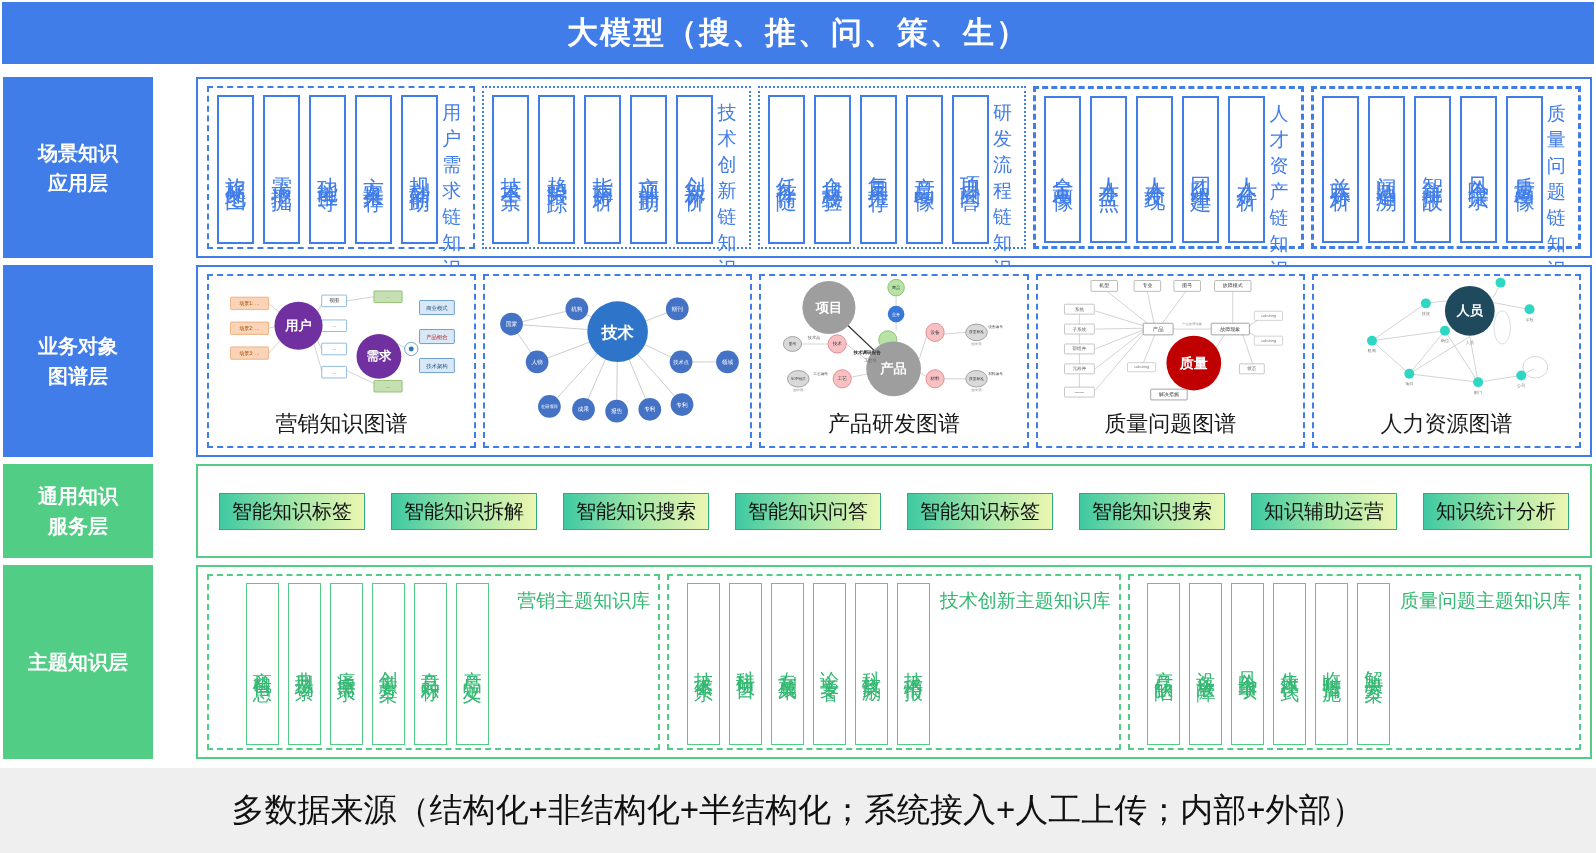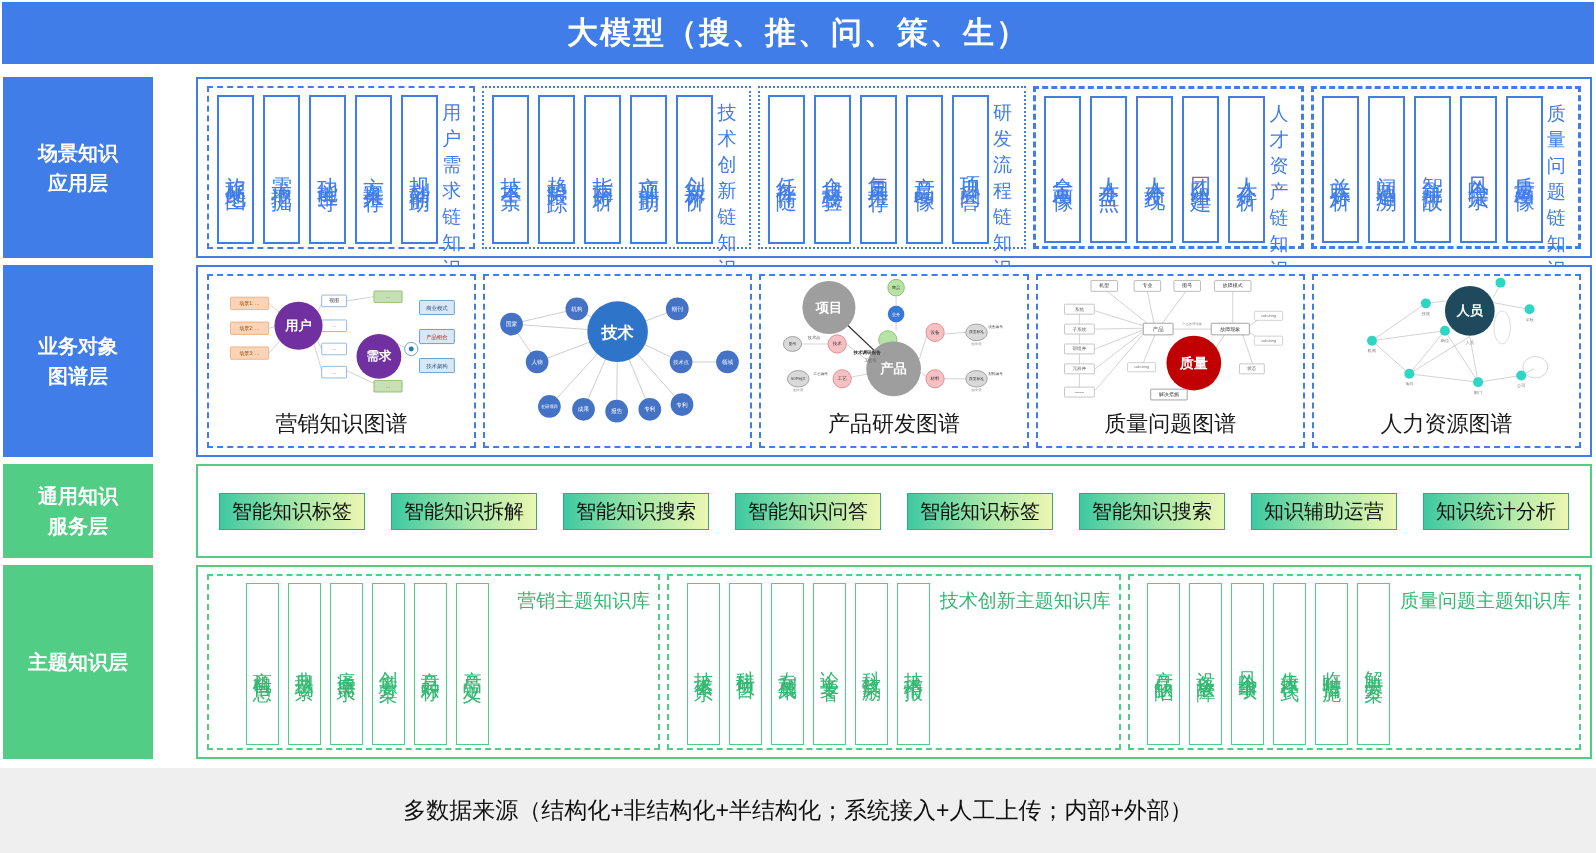--- a/index.html
+++ b/index.html
@@ -46,21 +46,21 @@
 
   .gpanel{flex:1;display:flex;flex-direction:column;border:2px dashed var(--blue);background:#fff;overflow:hidden}
   .gsvg{flex:1;width:100%;font-family:"Liberation Sans","DejaVu Sans",sans-serif}
   .dark-cap{color:var(--ink);font-size:22px;padding:2px 0 7px;font-weight:400}
 
   .svc-row{display:flex;align-items:center;justify-content:center;gap:26px;width:100%;height:100%}
   .svc-btn{height:37px;display:flex;align-items:center;padding:0 12px;font-size:20px;color:#111;
     border:1px solid #2fae7d;background:linear-gradient(90deg,#3ec9a2 0%,#a9e8a8 55%,#ecf6b2 100%)}
 
   .footer{position:absolute;left:0;top:768px;width:1596px;height:85px;background:#efefef;
-    display:flex;align-items:center;justify-content:center;color:#111;font-size:23px}
+    display:flex;align-items:center;justify-content:center;color:#111;font-size:33px}
 </style>
 </head>
 <body>
 
 <div id="page">
 
   <div class="banner">
     <span>大模型（搜、推、问、策、生）</span>
   </div>
 

